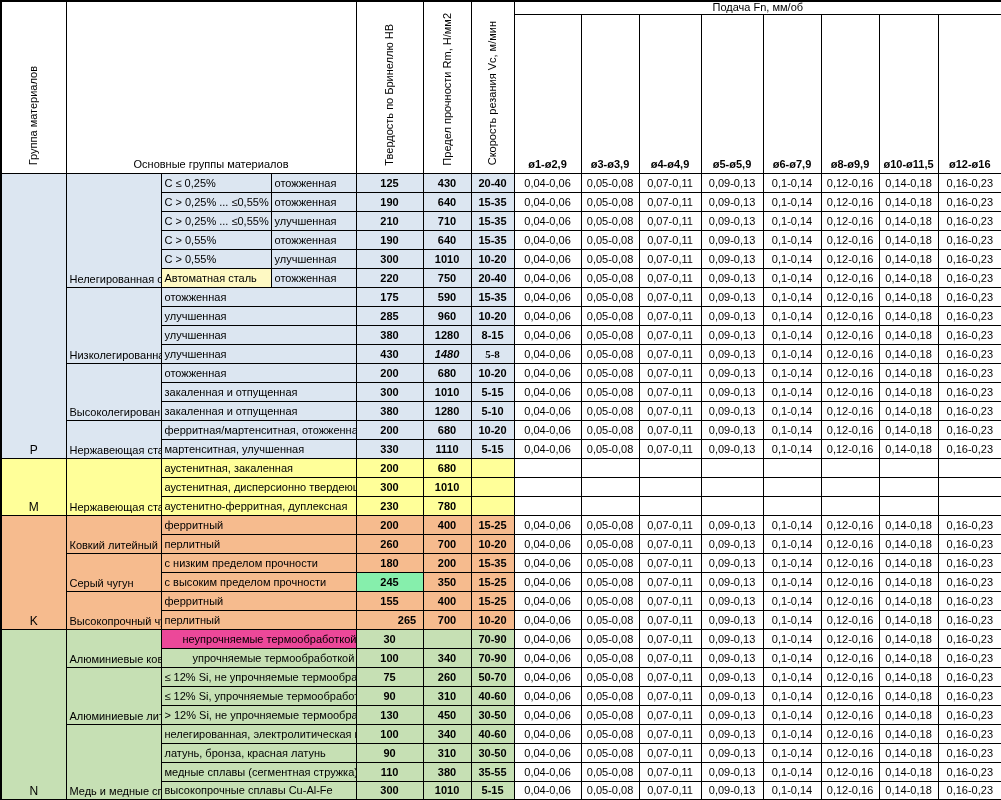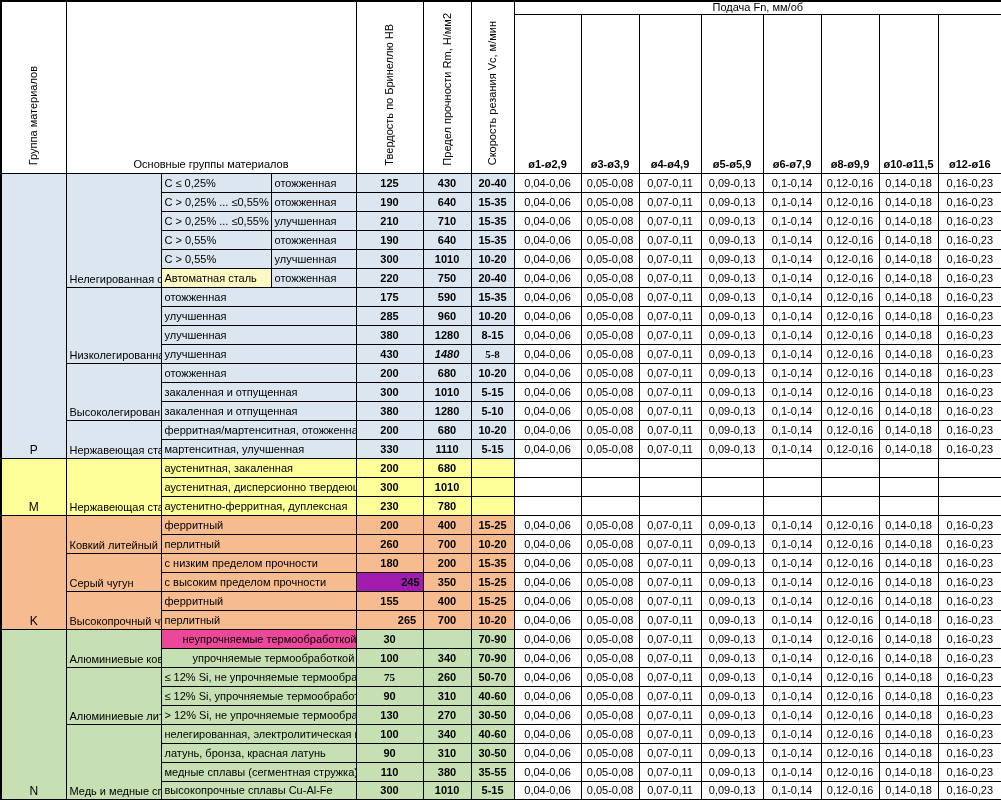--- a/index.html
+++ b/index.html
@@ -391,21 +391,21 @@
           <td class="feed">0,05-0,08</td>
           <td class="feed">0,07-0,11</td>
           <td class="feed">0,09-0,13</td>
           <td class="feed">0,1-0,14</td>
           <td class="feed">0,12-0,16</td>
           <td class="feed">0,14-0,18</td>
           <td class="feed">0,16-0,23</td>
         </tr>
         <tr>
           <td class="mcell" colspan="2" style="background: rgb(246, 187, 142);">с высоким пределом прочности</td>
-          <td class="num" style="background: #a21caf; text-align: right;">245</td>
+          <td class="num" style="background: #86efac;">245</td>
           <td class="num" style="background: rgb(246, 187, 142);">350</td>
           <td class="num" style="background: rgb(246, 187, 142);">15-25</td>
           <td class="feed">0,04-0,06</td>
           <td class="feed">0,05-0,08</td>
           <td class="feed">0,07-0,11</td>
           <td class="feed">0,09-0,13</td>
           <td class="feed">0,1-0,14</td>
           <td class="feed">0,12-0,16</td>
           <td class="feed">0,14-0,18</td>
           <td class="feed">0,16-0,23</td>
@@ -465,21 +465,21 @@
           <td class="feed">0,07-0,11</td>
           <td class="feed">0,09-0,13</td>
           <td class="feed">0,1-0,14</td>
           <td class="feed">0,12-0,16</td>
           <td class="feed">0,14-0,18</td>
           <td class="feed">0,16-0,23</td>
         </tr>
         <tr>
           <td class="scell" rowspan="3" style="background: rgb(198, 224, 180);">Алюминиевые литейные</td>
           <td class="mcell" colspan="2" style="background: rgb(198, 224, 180);">≤ 12% Si, не упрочняемые термообработкой</td>
-          <td class="num" style="background: rgb(198, 224, 180); font-family: Liberation Serif, serif;">75</td>
+          <td class="num" style="background: rgb(198, 224, 180);">75</td>
           <td class="num" style="background: rgb(198, 224, 180);">260</td>
           <td class="num" style="background: rgb(198, 224, 180);">50-70</td>
           <td class="feed">0,04-0,06</td>
           <td class="feed">0,05-0,08</td>
           <td class="feed">0,07-0,11</td>
           <td class="feed">0,09-0,13</td>
           <td class="feed">0,1-0,14</td>
           <td class="feed">0,12-0,16</td>
           <td class="feed">0,14-0,18</td>
           <td class="feed">0,16-0,23</td>
@@ -494,21 +494,21 @@
           <td class="feed">0,07-0,11</td>
           <td class="feed">0,09-0,13</td>
           <td class="feed">0,1-0,14</td>
           <td class="feed">0,12-0,16</td>
           <td class="feed">0,14-0,18</td>
           <td class="feed">0,16-0,23</td>
         </tr>
         <tr>
           <td class="mcell" colspan="2" style="background: rgb(198, 224, 180);">&gt; 12% Si, не упрочняемые термообработкой</td>
           <td class="num" style="background: rgb(198, 224, 180);">130</td>
-          <td class="num" style="background: rgb(198, 224, 180);">270</td>
+          <td class="num" style="background: rgb(198, 224, 180);">450</td>
           <td class="num" style="background: rgb(198, 224, 180);">30-50</td>
           <td class="feed">0,04-0,06</td>
           <td class="feed">0,05-0,08</td>
           <td class="feed">0,07-0,11</td>
           <td class="feed">0,09-0,13</td>
           <td class="feed">0,1-0,14</td>
           <td class="feed">0,12-0,16</td>
           <td class="feed">0,14-0,18</td>
           <td class="feed">0,16-0,23</td>
         </tr>

